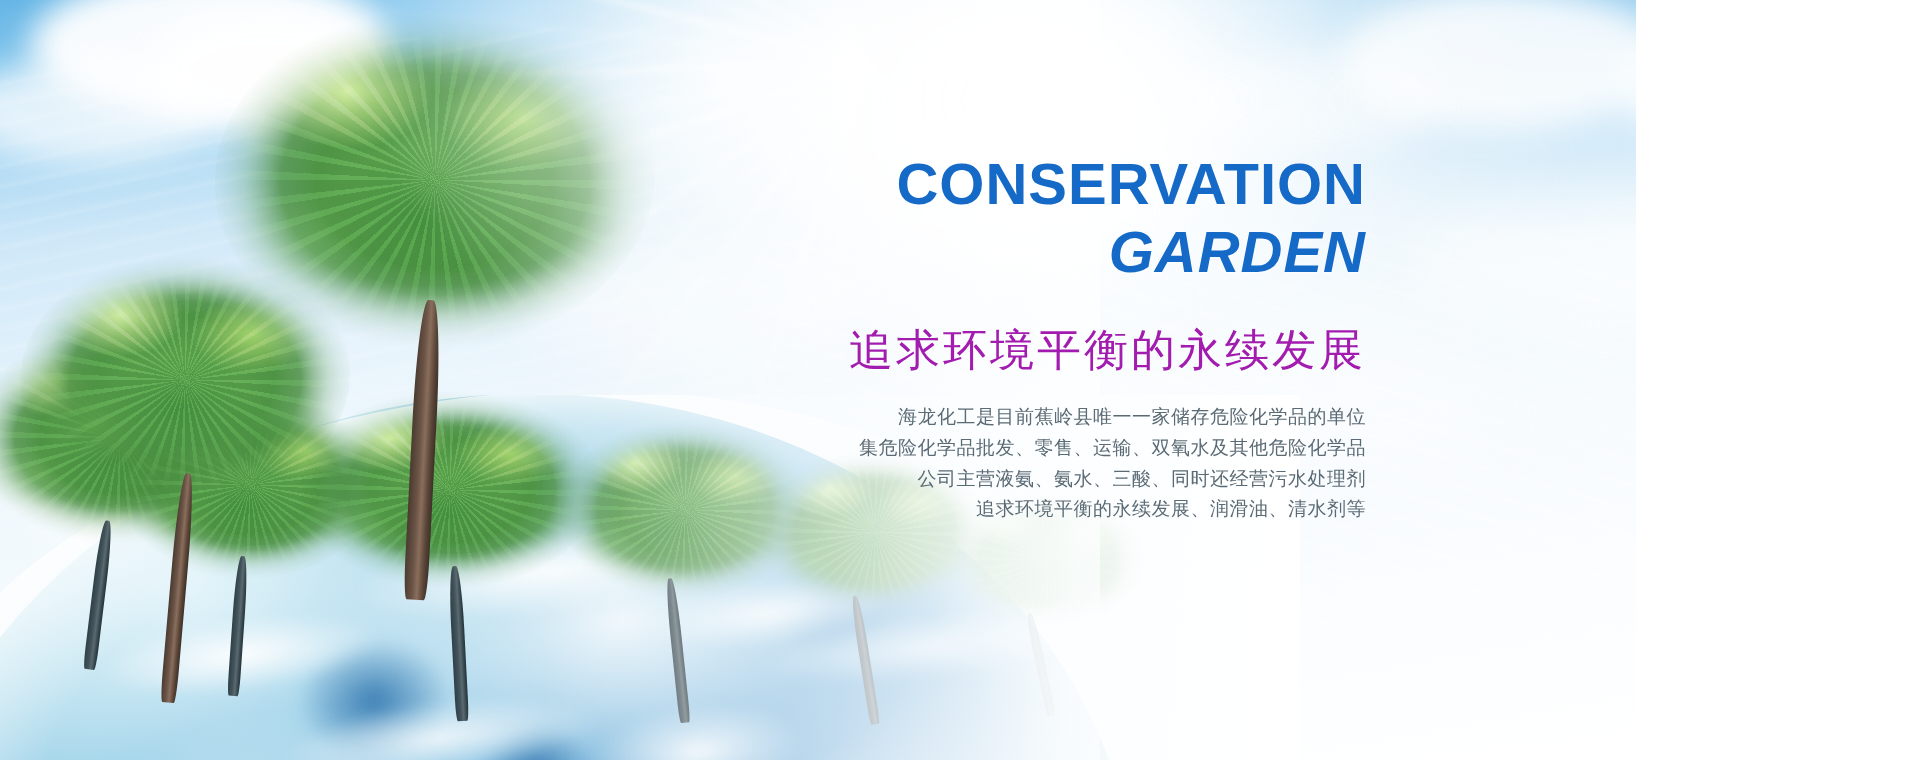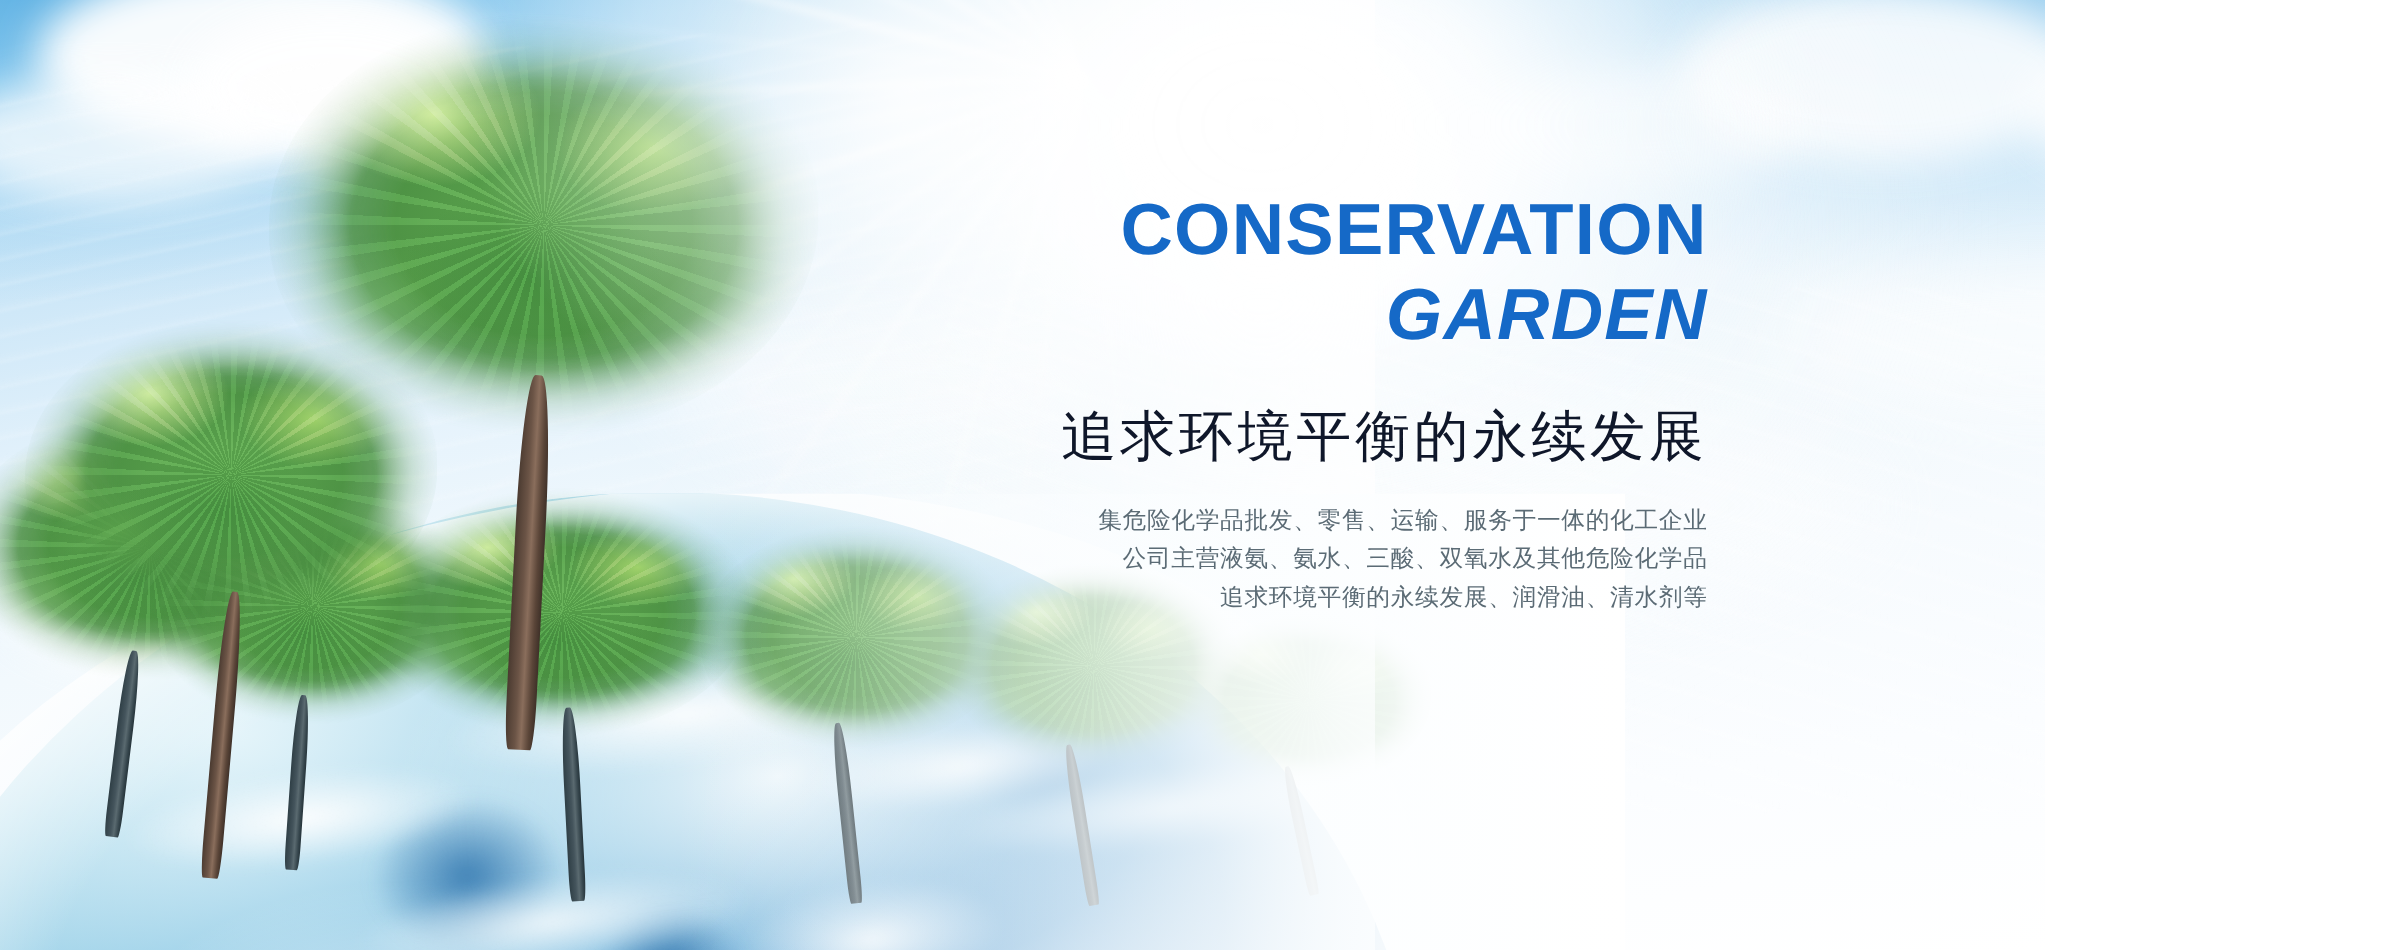--- a/index.html
+++ b/index.html
@@ -249,21 +249,21 @@
     color:#1569c7;
     font-weight:bold;
     font-size:58px;
     line-height:1.18;
     letter-spacing:1px;
     margin:0;
     text-shadow:0 1px 3px rgba(255,255,255,.85);
   }
   .headline .l2{display:block;font-style:italic;}
   .subhead{
-    color:#0f172a;
+    color:#a21caf;
     font-size:44px;
     line-height:1.3;
     letter-spacing:3px;
     margin:34px 0 0 0;
     font-weight:400;
     text-shadow:0 1px 3px rgba(255,255,255,.8);
   }
   .desc{
     margin:24px 0 0 0;
     padding:0;
@@ -395,20 +395,21 @@
   <div class="copy">
 
     <h1 class="headline">
       <span>CONSERVATION</span>
       <span class="l2">GARDEN</span>
     </h1>
 
     <h2 class="subhead">追求环境平衡的永续发展</h2>
 
     <ul class="desc">
-      <li>集危险化学品批发、零售、运输、服务于一体的化工企业</li>
-      <li>公司主营液氨、氨水、三酸、双氧水及其他危险化学品</li>
+      <li>海龙化工是目前蕉岭县唯一一家储存危险化学品的单位</li>
+      <li>集危险化学品批发、零售、运输、双氧水及其他危险化学品</li>
+      <li>公司主营液氨、氨水、三酸、同时还经营污水处理剂</li>
       <li>追求环境平衡的永续发展、润滑油、清水剂等</li>
     </ul>
 
   </div>
 
 </div>
 
 </body></html>

